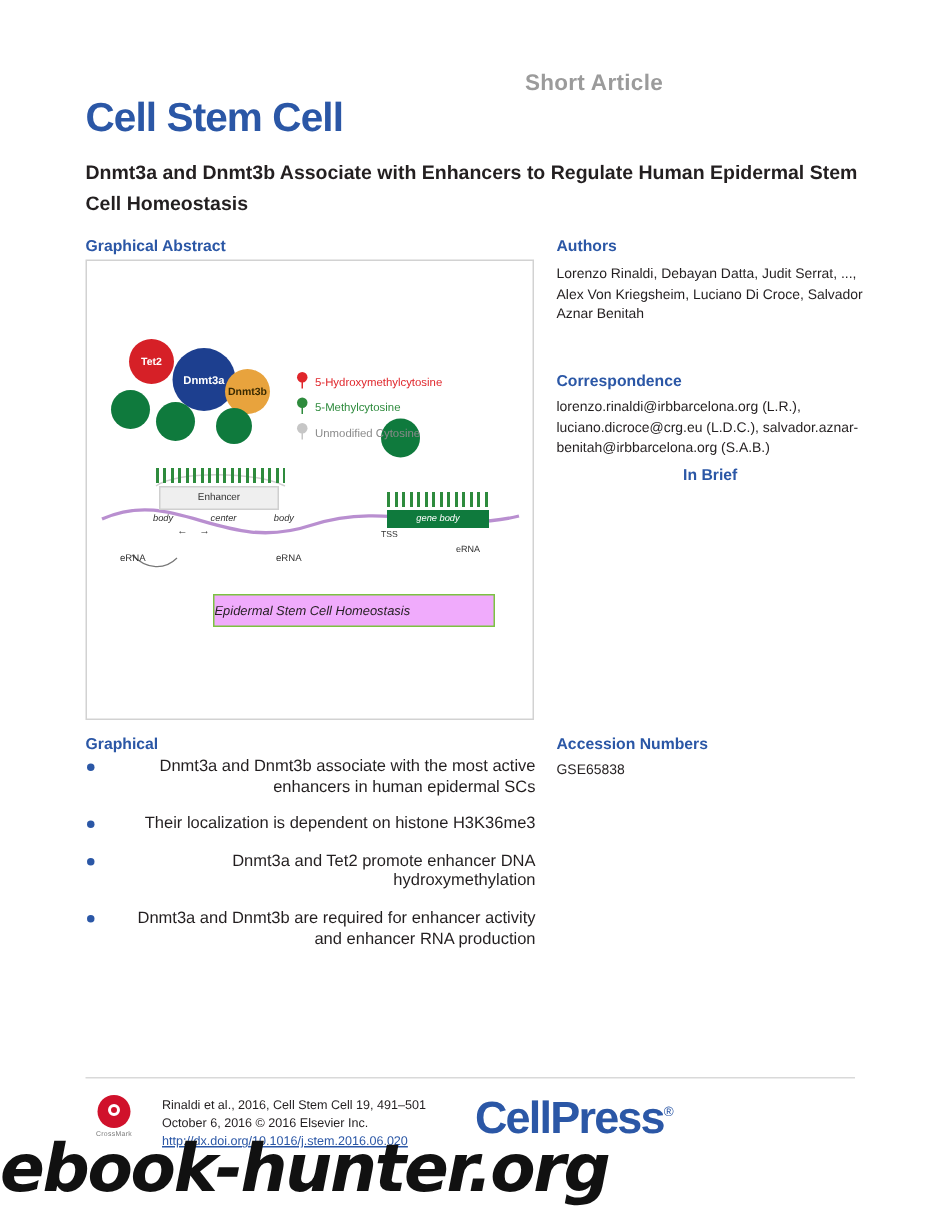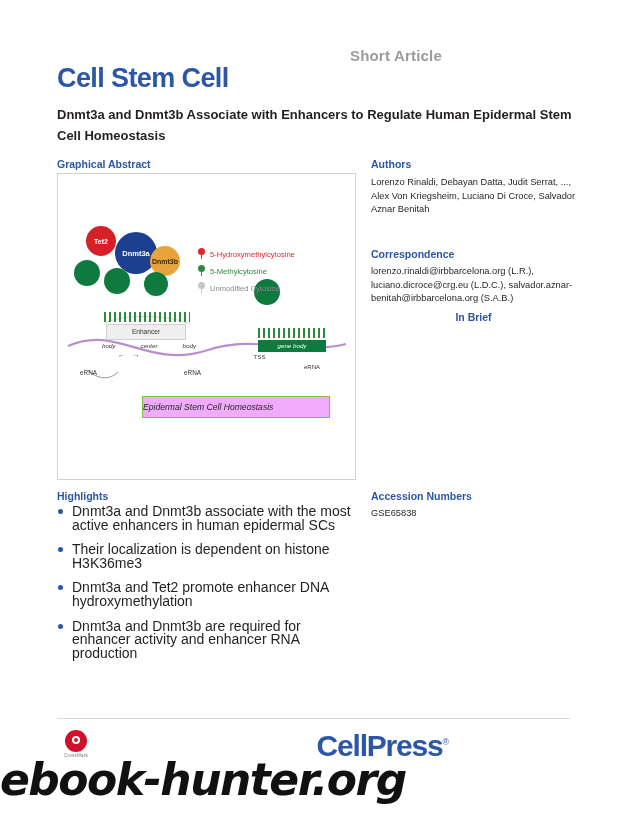--- a/index.html
+++ b/index.html
@@ -130,23 +130,24 @@
     top: 505px;
     width: 300px;
     margin: 0;
     padding: 0;
     list-style: none;
   }
   .hl-item {
     position: relative;
     padding-left: 15px;
     margin-bottom: 11px;
-    font-size: 14px;
+    font-size: 11px;
     line-height: 13.6px;
     color: #231f20;
+    text-align: right;
   }
   .hl-item .bullet {
     position: absolute;
     left: 1px;
     top: 4px;
     width: 5px;
     height: 5px;
     border-radius: 50%;
     background: #2b57a6;
   }
@@ -464,21 +465,21 @@
 
       <div class="nucleo-row2"></div>
       <div class="gene-box">gene body</div>
       <div class="tss">TSS</div>
       <div class="erna-gene">eRNA</div>
 
       <div class="homeo-box">Epidermal Stem Cell Homeostasis</div>
     </div>
   </div>
 
-  <div class="sec-head" id="hl-head">Highlights</div>
+  <div class="sec-head" id="hl-head">Graphical</div>
   <ul class="hl-list">
     <li class="hl-item">
       <span class="bullet"></span>
       <span>Dnmt3a and Dnmt3b associate with the most active enhancers in human epidermal SCs</span>
     </li>
     <li class="hl-item">
       <span class="bullet"></span>
       <span>Their localization is dependent on histone H3K36me3</span>
     </li>
     <li class="hl-item">
@@ -500,16 +501,21 @@
   <div class="sec-head rcol" id="brief-head">In Brief</div>
 
   <div class="sec-head rcol" id="acc-head">Accession Numbers</div>
   <div class="acc-body">GSE65838</div>
 
   <div class="footer-rule"></div>
   <div class="crossmark">
     <div class="cm-circle"></div>
     <div class="cm-label">CrossMark</div>
   </div>
+  <div class="cite">
+    <div>Rinaldi et al., 2016, Cell Stem Cell 19, 491–501</div>
+    <div>October 6, 2016 © 2016 Elsevier Inc.</div>
+    <div class="doi">http://dx.doi.org/10.1016/j.stem.2016.06.020</div>
+  </div>
   <div class="cellpress"><span>CellPress</span><span class="reg">®</span></div>
 
   <div class="watermark">ebook-hunter.org</div>
 </div>
 
 </body></html>

